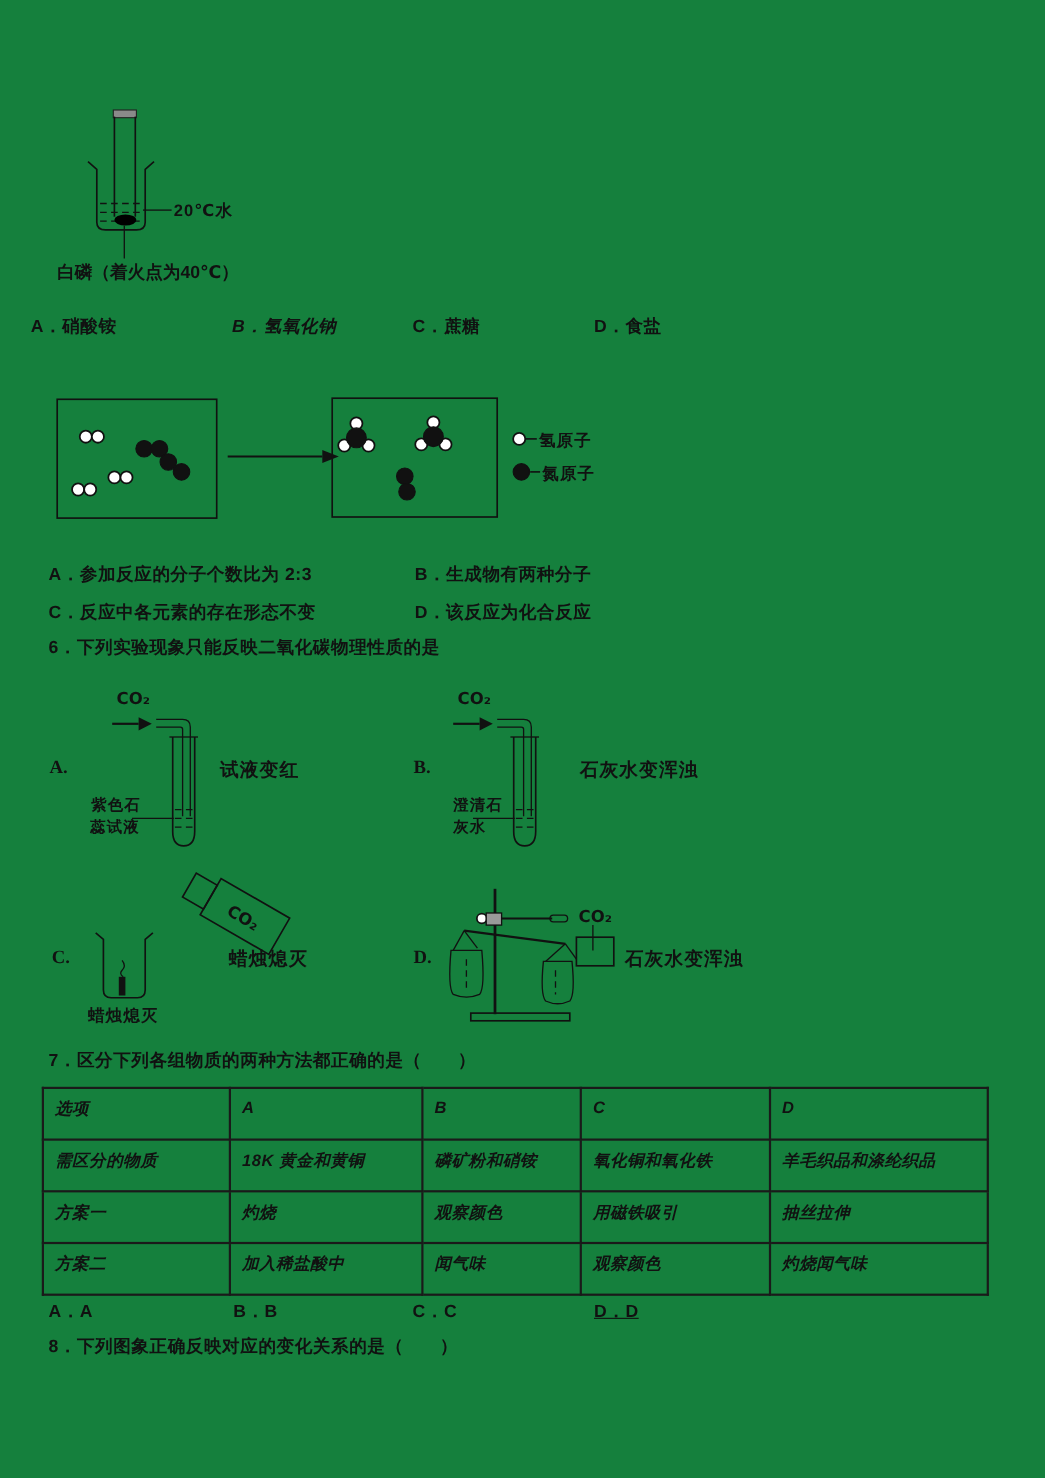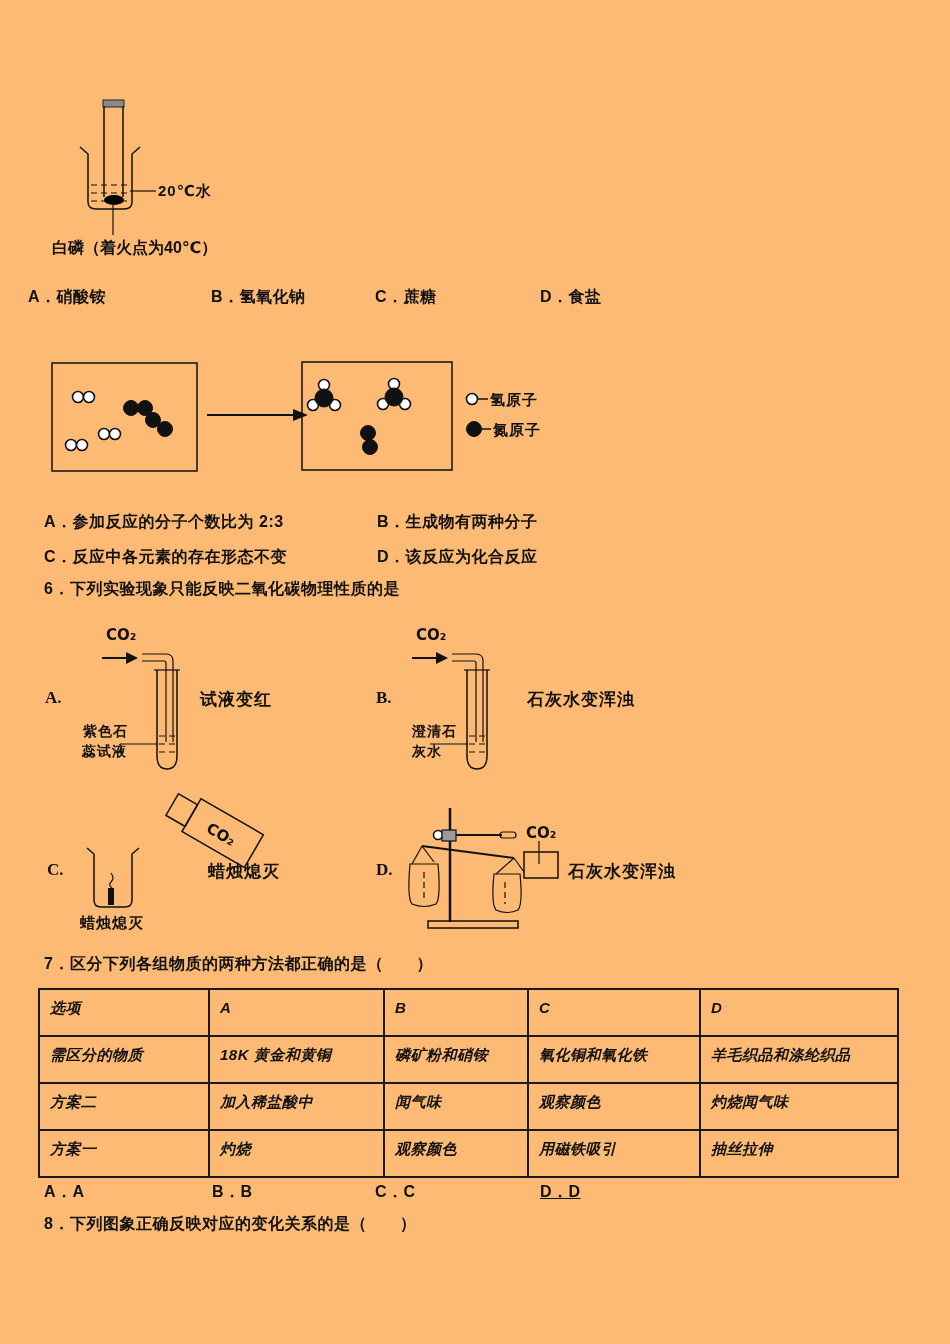--- a/index.html
+++ b/index.html
@@ -1,17 +1,17 @@
 <!DOCTYPE html>
 <html><head>
 <meta charset="utf-8">
 <style>
   html,body{margin:0;padding:0;background:#e8e8e8;}
   #page{
-    position:relative;width:950px;height:1344px;background:#fdba74;
+    position:relative;width:950px;height:1344px;background:#15803d;
     font-family:"Liberation Sans","DejaVu Sans",sans-serif;color:#111;
     margin:0 auto;overflow:hidden;
   }
   .abs{position:absolute;white-space:nowrap;}
   .stem{font-size:16px;font-weight:700;letter-spacing:0.5px;}
   .opt{font-size:16px;font-weight:700;letter-spacing:0.5px;}
   .cap{font-size:17px;font-weight:700;letter-spacing:1px;}
   .letter{font-family:"Liberation Serif","DejaVu Serif",serif;font-size:17px;font-weight:700;}
   svg{position:absolute;overflow:visible;}
   svg .ln{stroke:#111;stroke-width:1.5;fill:none;}
@@ -47,21 +47,21 @@
     <line class="dash" x1="41" y1="98" x2="79" y2="98"></line>
     <line class="dash" x1="41" y1="106" x2="79" y2="106"></line>
     <ellipse cx="64" cy="105" rx="10" ry="5" fill="#000"></ellipse>
     <line class="thin" x1="80" y1="96" x2="106" y2="96"></line>
     <text class="med" x="108" y="101">20℃水</text>
     <line class="thin" x1="63" y1="110" x2="63" y2="140"></line>
     <text x="2" y="158" font-size="16">白磷（着火点为40℃）</text>
   </svg>
 
   <div class="abs opt" style="left:28px;top:287px;">A．硝酸铵</div>
-  <div class="abs opt" style="left:211px;top:287px;">B．氢氧化钠</div>
+  <div class="abs opt" style="left:211px;top:287px;font-style:italic;">B．氢氧化钠</div>
   <div class="abs opt" style="left:375px;top:287px;">C．蔗糖</div>
   <div class="abs opt" style="left:540px;top:287px;">D．食盐</div>
 
 
   <svg style="left:50px;top:358px;" width="520" height="120" viewBox="0 0 520 120">
     <rect class="ln" x="2" y="5" width="145" height="108"></rect>
 
     <circle class="wc" cx="28" cy="39" r="5.5"></circle>
       <circle class="wc" cx="39" cy="39" r="5.5"></circle>
     <circle class="wc" cx="54" cy="76" r="5.5"></circle>
@@ -198,33 +198,33 @@
       <td>D</td>
     </tr>
     <tr>
       <td>需区分的物质</td>
       <td>18K 黄金和黄铜</td>
       <td>磷矿粉和硝铵</td>
       <td>氧化铜和氧化铁</td>
       <td>羊毛织品和涤纶织品</td>
     </tr>
     <tr>
+      <td>方案一</td>
+      <td>灼烧</td>
+      <td>观察颜色</td>
+      <td>用磁铁吸引</td>
+      <td>抽丝拉伸</td>
+    </tr>
+    <tr>
       <td>方案二</td>
       <td>加入稀盐酸中</td>
       <td>闻气味</td>
       <td>观察颜色</td>
       <td>灼烧闻气味</td>
     </tr>
-    <tr>
-      <td>方案一</td>
-      <td>灼烧</td>
-      <td>观察颜色</td>
-      <td>用磁铁吸引</td>
-      <td>抽丝拉伸</td>
-    </tr>
   </tbody>
     </table>
 
   <div class="abs opt" style="left:44px;top:1182px;">A．A</div>
   <div class="abs opt" style="left:212px;top:1182px;">B．B</div>
   <div class="abs opt" style="left:375px;top:1182px;">C．C</div>
   <div class="abs opt" style="left:540px;top:1182px;text-decoration:underline;">D．D</div>
 
   <div class="abs stem" style="left:44px;top:1214px;">8．下列图象正确反映对应的变化关系的是（　　）</div>
 

